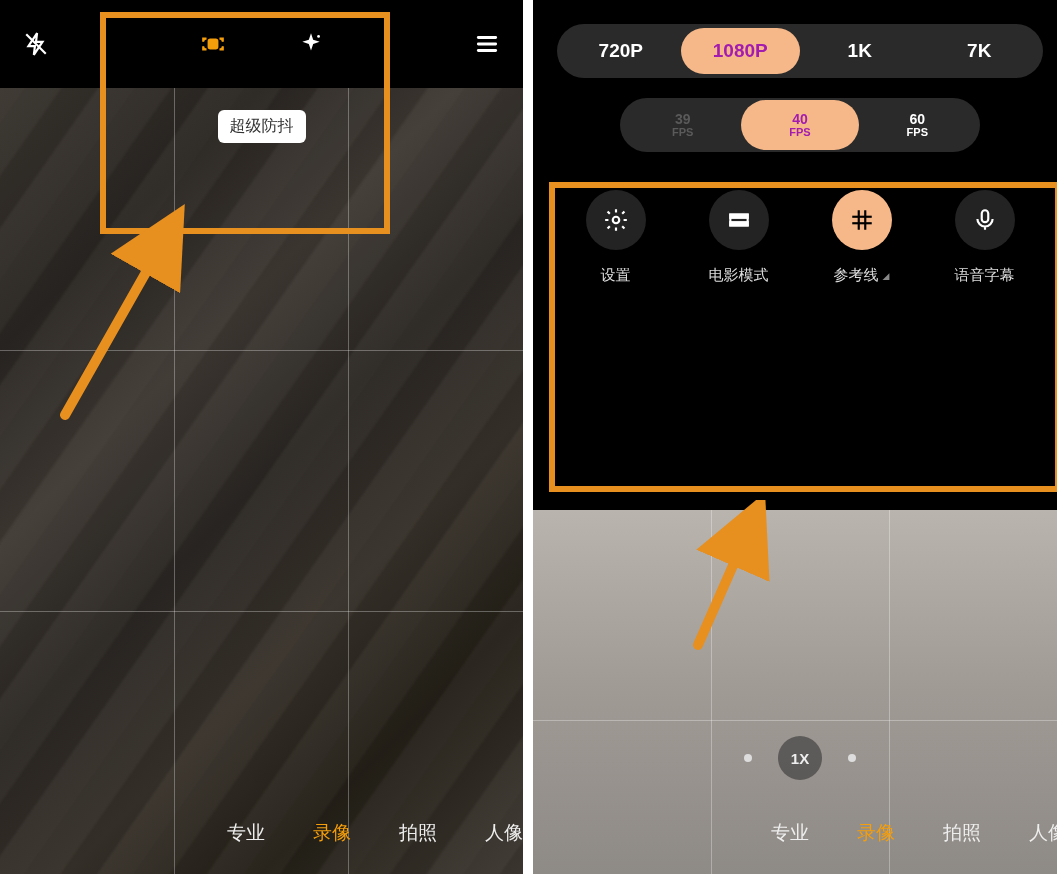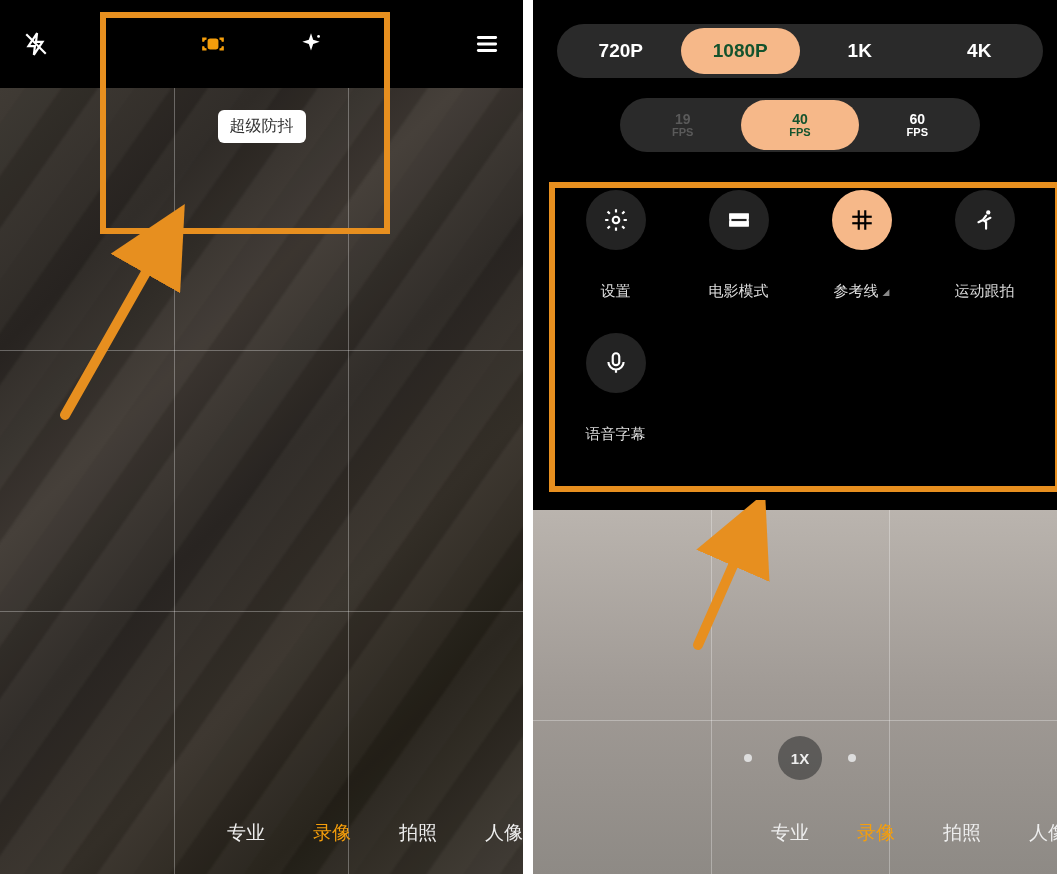--- a/index.html
+++ b/index.html
@@ -107,27 +107,27 @@
     background:var(--pill);border-radius:40px;padding:4px;
     align-items:center;height:54px;
   }
   .pillrow.small{width:360px;margin:20px auto 0;height:54px}
   .pill{
     flex:1;text-align:center;padding:12px 0;font-size:19px;font-weight:700;
     color:#fff;border-radius:40px;cursor:pointer;
   }
   .pill.small-txt{font-size:14px;line-height:1.05}
   .pill .sub{display:block;font-size:11px;font-weight:700}
-  .pill.sel{background:var(--accent-light);color:#14532d}
+  .pill.sel{background:var(--accent-light);color:#a21caf}
   .pill.dis{color:#5a5a5a}
   .option-grid{
     display:grid;grid-template-columns:repeat(4,1fr);
     gap:32px 18px;padding:38px 30px 20px;
   }
-  .opt{display:flex;flex-direction:column;align-items:center;gap:32px;cursor:pointer}
+  .opt{display:flex;flex-direction:column;align-items:center;gap:16px;cursor:pointer}
   .opt .circ{
     width:60px;height:60px;border-radius:50%;
     background:#232323;display:flex;align-items:center;justify-content:center;
   }
   .opt.on .circ{background:var(--accent-light);color:#000}
   .opt .circ svg{width:26px;height:26px}
   .opt .lbl{font-size:15px;color:#ddd;display:flex;align-items:center;gap:4px}
   .opt .tri{font-size:9px;color:#888}
   .hbox.right-box{left:16px;top:182px;right:6px;height:310px}
   
@@ -213,26 +213,26 @@
     <div class="grid-line gv2"></div>
     <div class="grid-line gh1"></div>
   </div>
 
   <div class="panel">
 
     <div class="pillrow">
       <div class="pill">720P</div>
       <div class="pill sel">1080P</div>
       <div class="pill">1K</div>
-      <div class="pill">4K</div>
+      <div class="pill">7K</div>
     </div>
 
     <div class="pillrow small">
       <div class="pill small-txt dis">
-        <span>19</span>
+        <span>39</span>
         <span class="sub">FPS</span>
       </div>
       <div class="pill small-txt sel">
         <span>40</span>
         <span class="sub">FPS</span>
       </div>
       <div class="pill small-txt">
         <span>60</span>
         <span class="sub">FPS</span>
       </div>
@@ -267,29 +267,20 @@
               <line x1="3" y1="15" x2="21" y2="15"></line>
             </svg>
         </div>
         <span class="lbl">
           <span>参考线</span>
           <span class="tri">◢</span>
         </span>
       </div>
       <div class="opt">
         <div class="circ">
-          <svg viewBox="0 0 24 24" fill="#fff">
-              <circle cx="15" cy="5" r="2"></circle>
-              <path d="M13 8l-3 4 3 2v6M10 12l-4 2M13 12l4-2" stroke="#fff" stroke-width="2" fill="none" stroke-linecap="round"></path>
-            </svg>
-        </div>
-        <span class="lbl">运动跟拍</span>
-      </div>
-      <div class="opt">
-        <div class="circ">
           <svg viewBox="0 0 24 24" fill="none" stroke="#fff" stroke-width="2">
               <rect x="9" y="3" width="6" height="11" rx="3"></rect>
               <path d="M5 11a7 7 0 0 0 14 0M12 18v3"></path>
             </svg>
         </div>
         <span class="lbl">语音字幕</span>
       </div>
     </div>
   </div>
 

